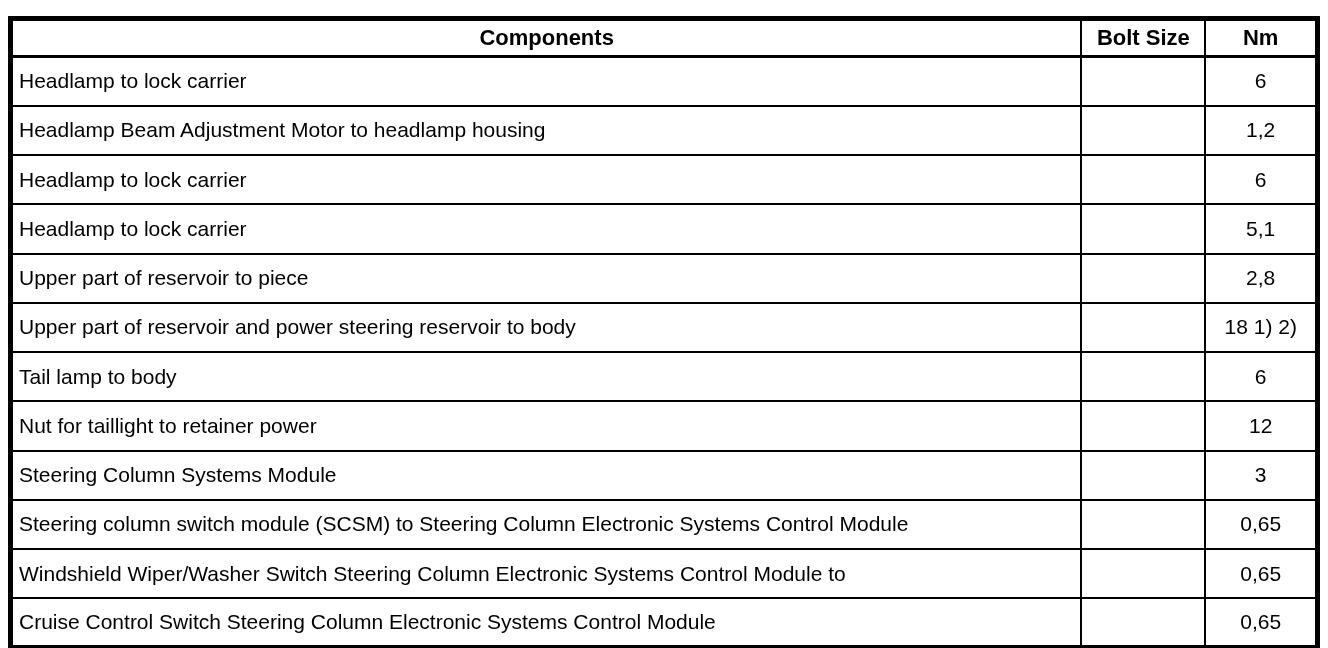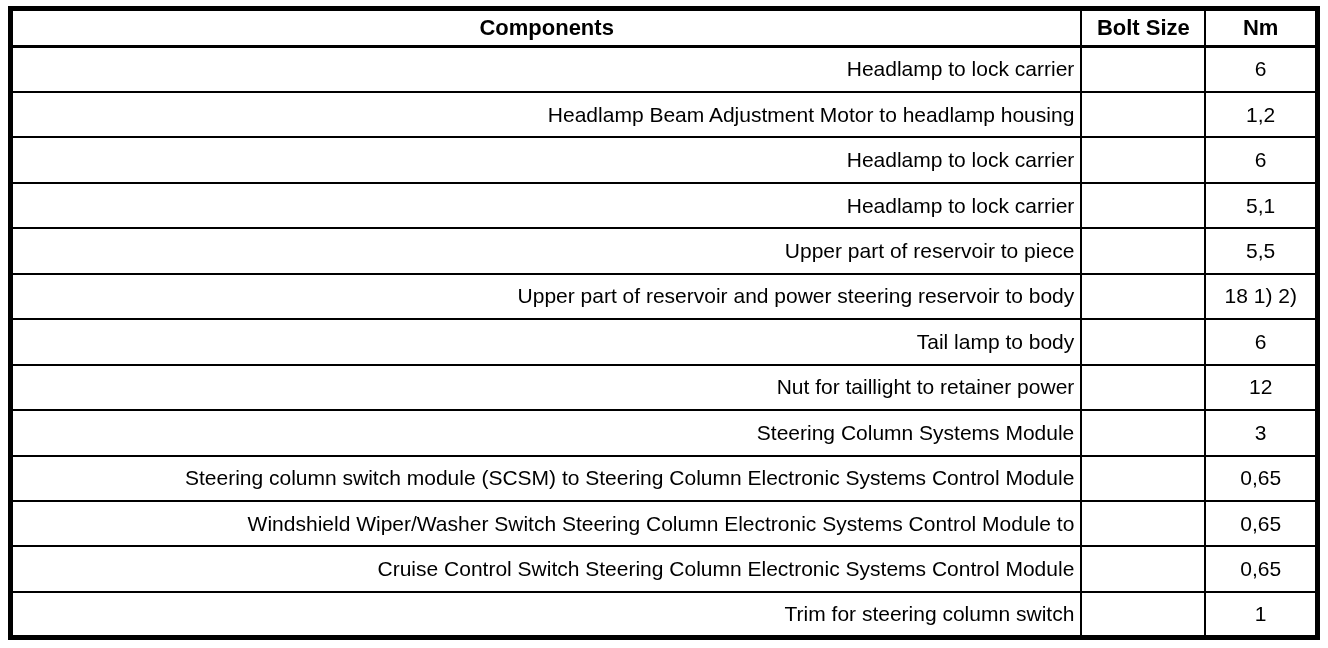--- a/index.html
+++ b/index.html
@@ -8,21 +8,21 @@
     padding: 0;
     background: #ffffff;
     width: 1328px;
     height: 648px;
     overflow: hidden;
     font-family: "Liberation Sans", sans-serif;
   }
   .page {
     width: 1256px;
     height: 648px;
-    padding: 6px 8px;
+    padding: 16px 8px;
   }
   table.spec {
     border-collapse: collapse;
     table-layout: fixed;
     width: 1312px;
     height: 634px;
     border: 5px solid #000000;
     background: #ffffff;
   }
   table.spec col.col-component { width: 1070px; }
@@ -41,21 +41,21 @@
     font-weight: bold;
     text-align: center;
     height: 38px;
     border-bottom: 3px solid #000000;
   }
   table.spec tbody td {
     font-size: 21px;
     font-weight: normal;
     height: 41px;
   }
-  td.cell-component { text-align: right; padding-left: 5px; }
+  td.cell-component { text-align: left; padding-left: 5px; }
   td.cell-bolt      { text-align: center; }
   td.cell-nm        { text-align: center; }
 </style>
 </head>
 <body>
 
 <div class="page">
   <table class="spec">
     <colgroup>
       <col class="col-component">
@@ -86,21 +86,21 @@
         <td class="cell-nm">6</td>
       </tr>
       <tr>
         <td class="cell-component">Headlamp to lock carrier</td>
         <td class="cell-bolt"></td>
         <td class="cell-nm">5,1</td>
       </tr>
       <tr>
         <td class="cell-component">Upper part of reservoir to piece</td>
         <td class="cell-bolt"></td>
-        <td class="cell-nm">5,5</td>
+        <td class="cell-nm">2,8</td>
       </tr>
       <tr>
         <td class="cell-component">Upper part of reservoir and power steering reservoir to body</td>
         <td class="cell-bolt"></td>
         <td class="cell-nm">18 1) 2)</td>
       </tr>
       <tr>
         <td class="cell-component">Tail lamp to body</td>
         <td class="cell-bolt"></td>
         <td class="cell-nm">6</td>
@@ -123,20 +123,15 @@
       <tr>
         <td class="cell-component">Windshield Wiper/Washer Switch Steering Column Electronic Systems Control Module to</td>
         <td class="cell-bolt"></td>
         <td class="cell-nm">0,65</td>
       </tr>
       <tr>
         <td class="cell-component">Cruise Control Switch Steering Column Electronic Systems Control Module</td>
         <td class="cell-bolt"></td>
         <td class="cell-nm">0,65</td>
       </tr>
-      <tr>
-        <td class="cell-component">Trim for steering column switch</td>
-        <td class="cell-bolt"></td>
-        <td class="cell-nm">1</td>
-      </tr>
     </tbody>
   </table>
 </div>
 
 </body></html>

